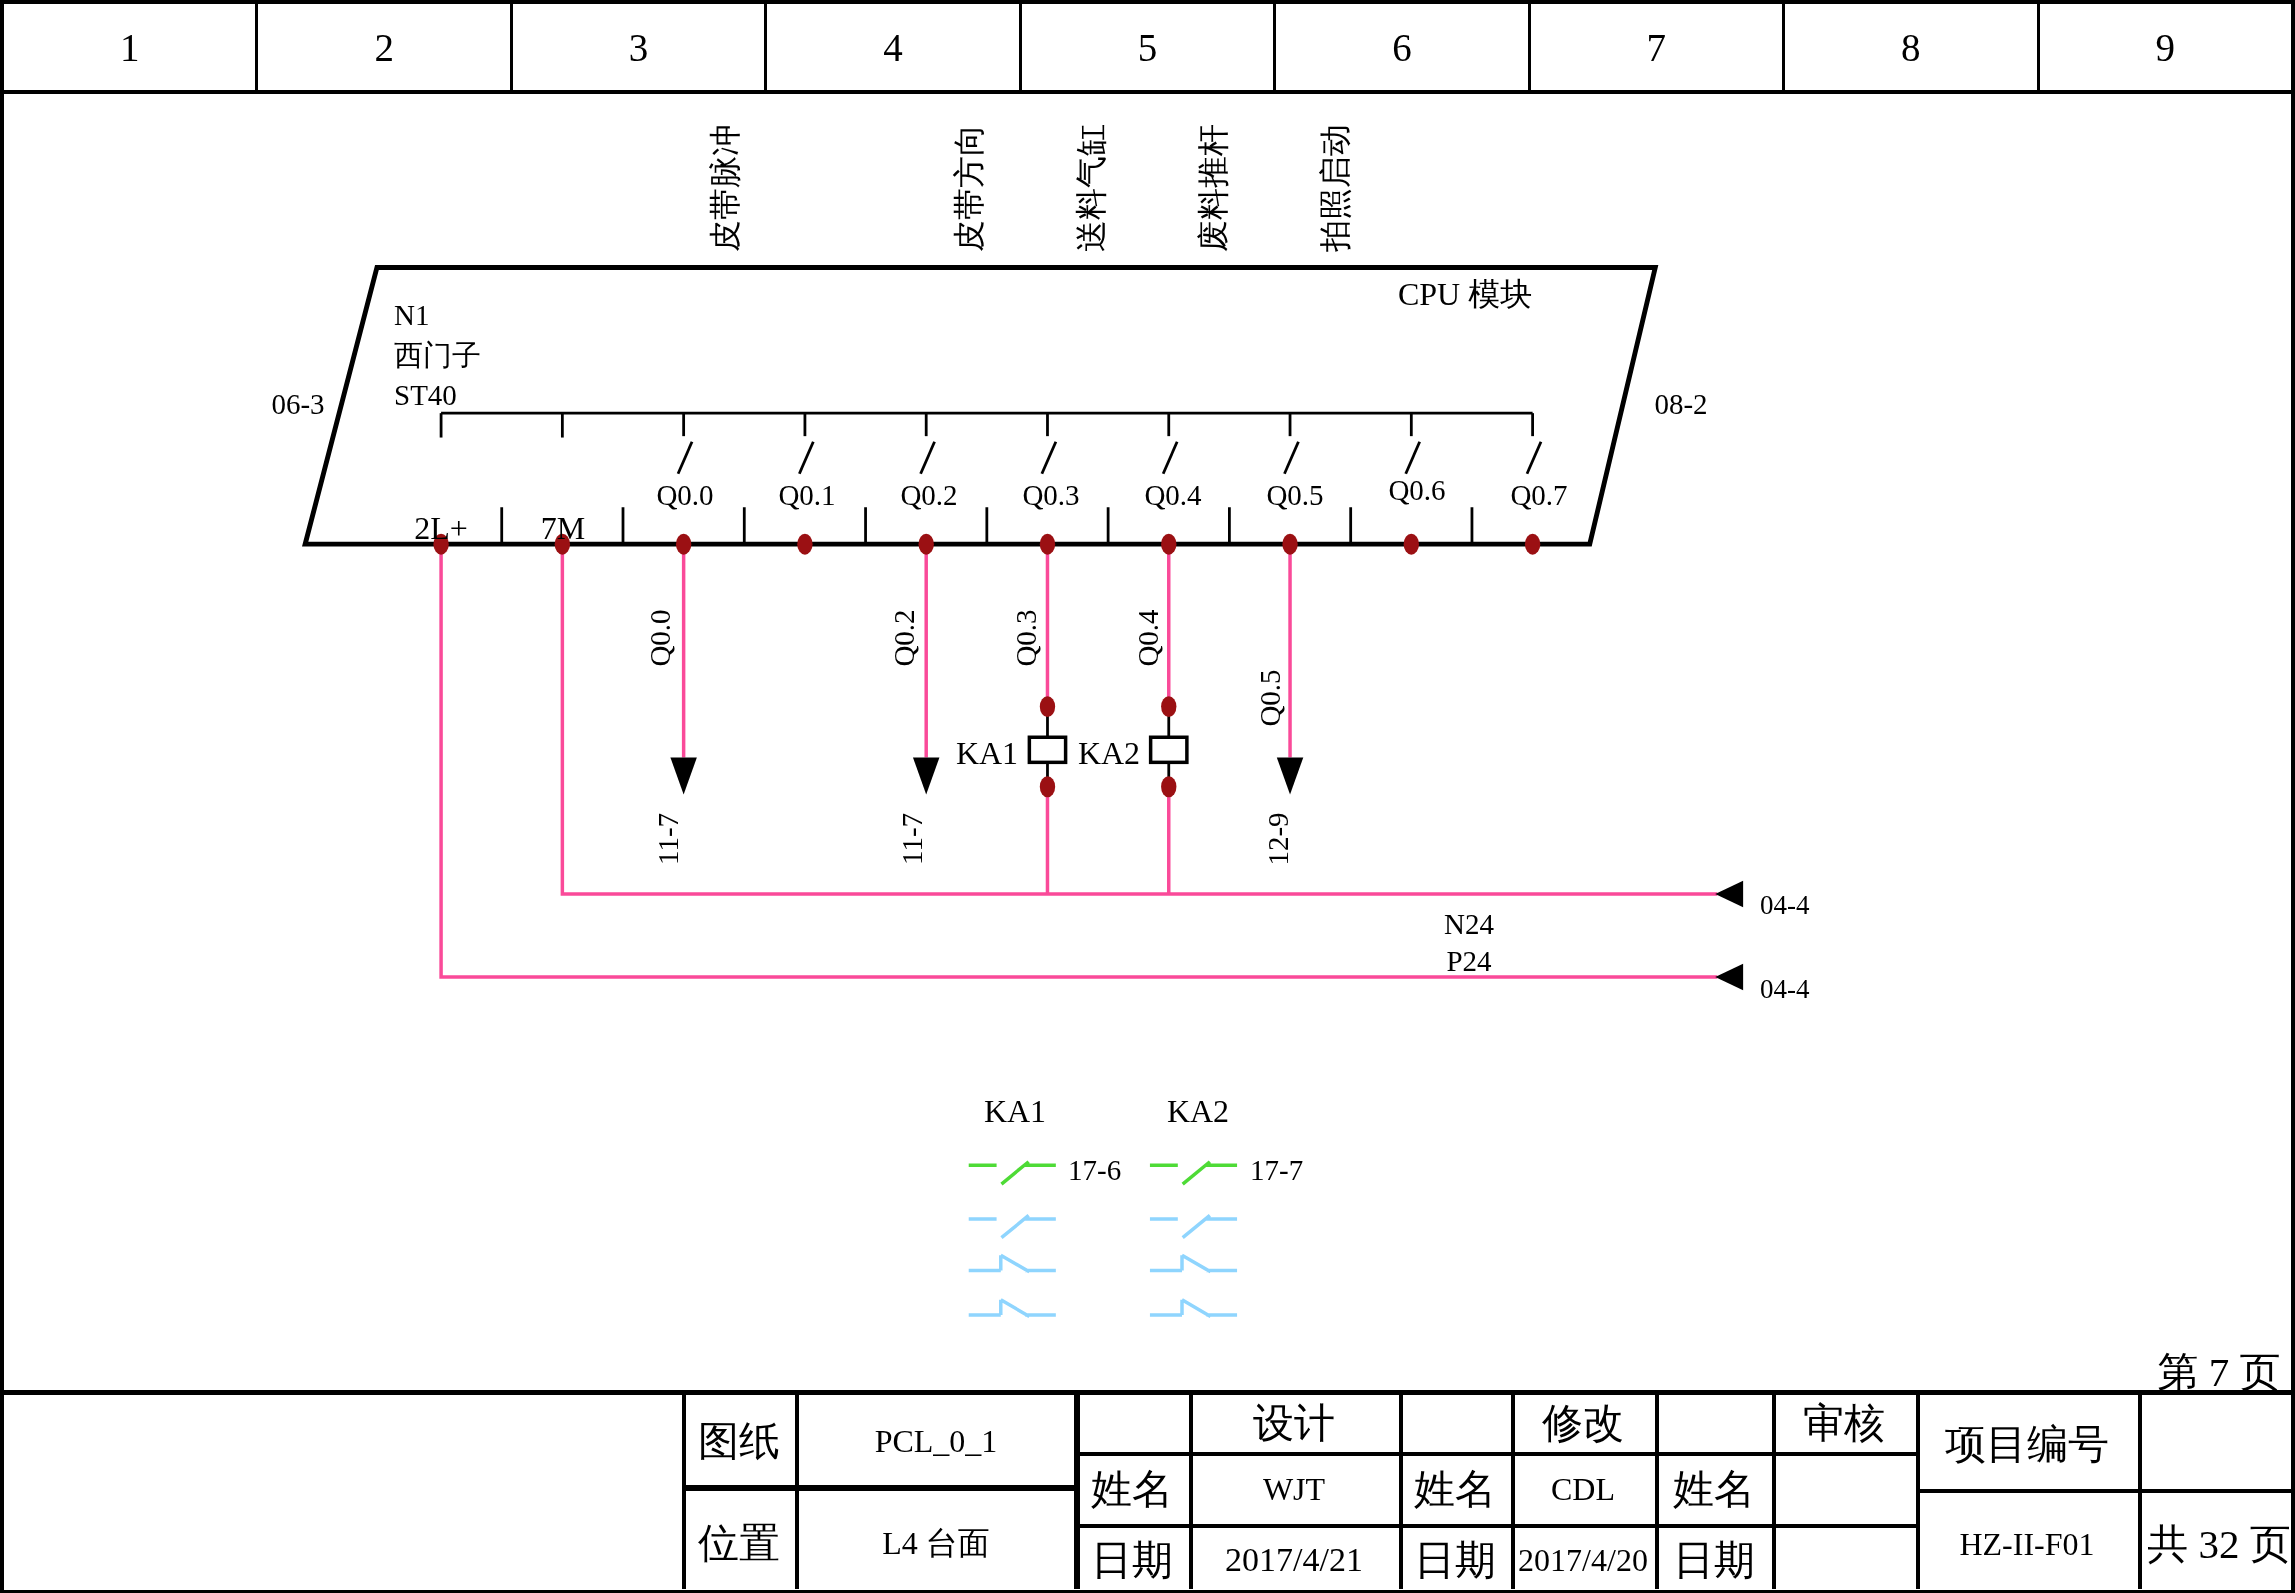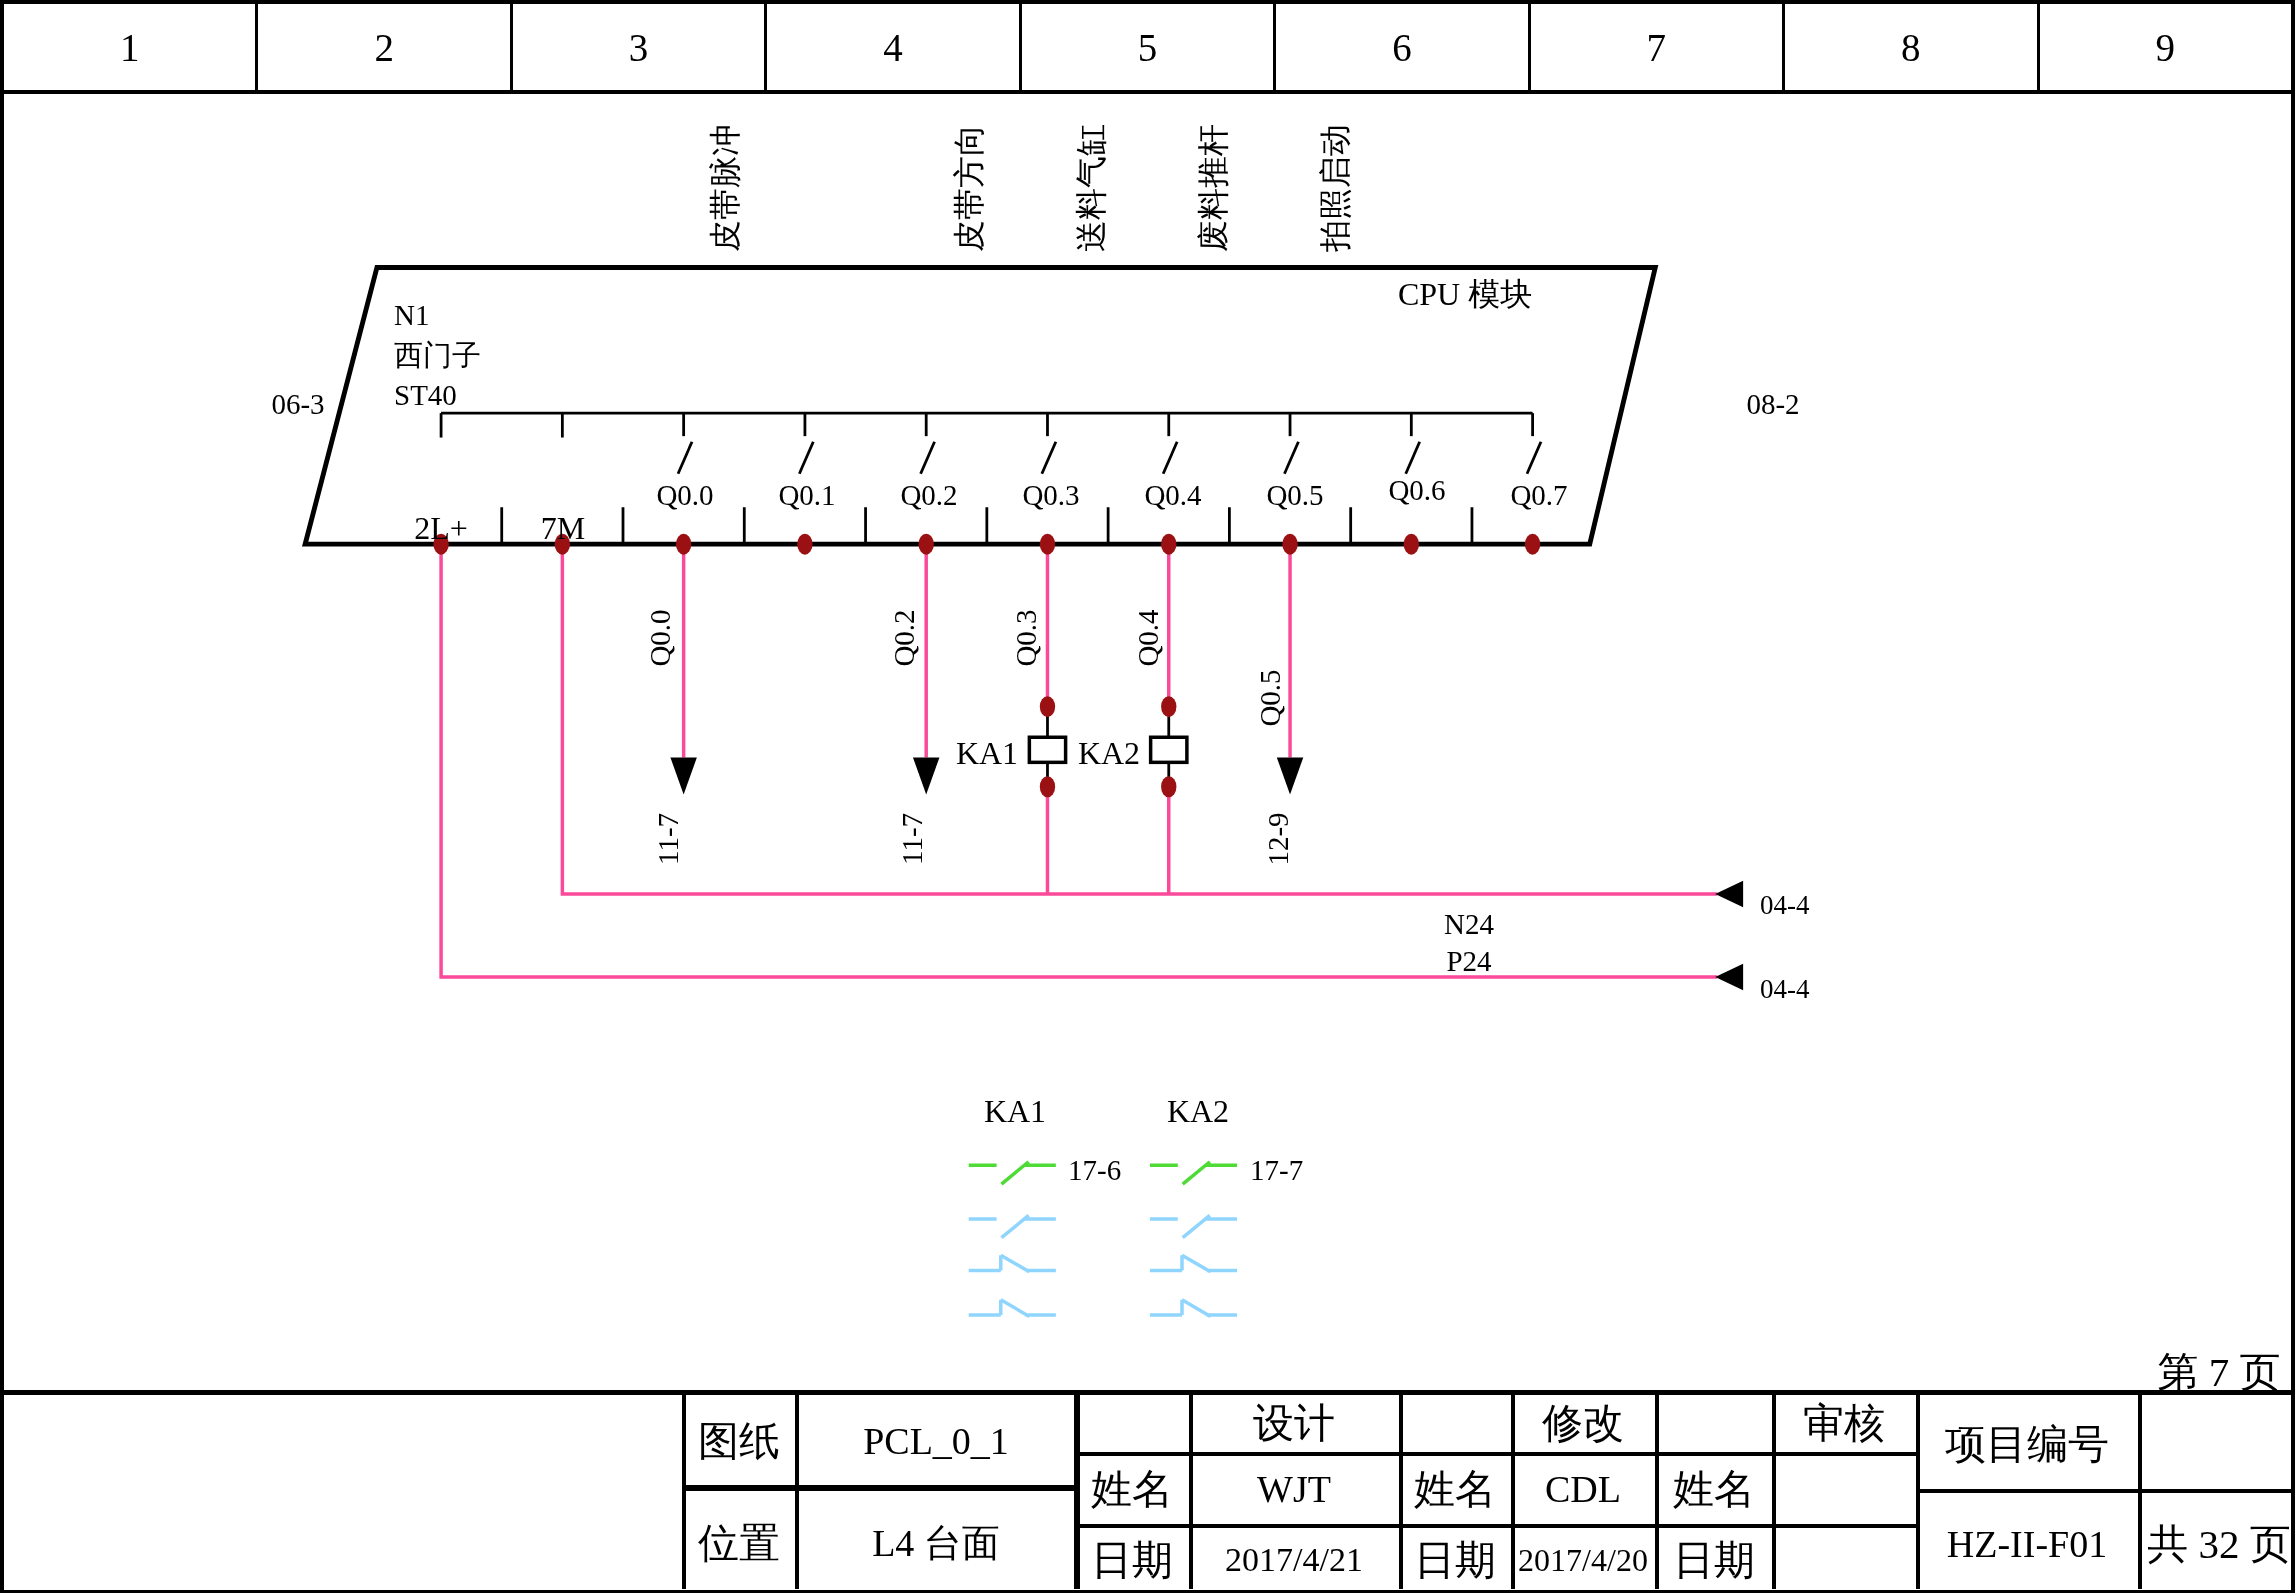--- a/index.html
+++ b/index.html
@@ -18,21 +18,21 @@
   .layer{position:absolute;left:0;top:0;width:2287px;height:1585px;}
   .wire{stroke:var(--c-wire,#fa4a99);}
   .dotf{fill:var(--c-dot,#9b1013);}
   .cgreen{stroke:var(--c-contact_used,#4edb36);}
   .cblue{stroke:var(--c-contact_unused,#8fd5fe);}
   
   .lbl{position:absolute;transform:translate(-50%,-50%);white-space:nowrap;line-height:1;}
   .la{transform:translate(0,-50%);}
   .rot{transform:translate(-50%,-50%) rotate(-90deg);}
   .f38{font-size:27px}.f42{font-size:29px}.f46{font-size:32px}
-  .f48{font-size:34px}.f54{font-size:38px}.f58{font-size:41px}
+  .f48{font-size:34px}.f54{font-size:32px}.f58{font-size:41px}
   
   .hl,.vl{position:absolute;background:#000;}
 </style>
 </head>
 <body>
 
 <div class="page">
 
   <div class="ruler">
     <div class="rcell">
@@ -156,21 +156,21 @@
       <path class="cblue" d="M1641 1817H1687M1687 1795V1817M1687 1795L1728 1819M1722 1817H1766"></path>
       <path class="cblue" d="M1641 1881H1687M1687 1859V1881M1687 1859L1728 1883M1722 1881H1766"></path>
     </g>
   </svg>
 
   <div class="lbl la f42" style="left:390px;top:311px">N1</div>
   <div class="lbl la f42" style="left:390px;top:351px">西门子</div>
   <div class="lbl la f42" style="left:390px;top:391px">ST40</div>
   <div class="lbl f46" style="left:1461px;top:290px">CPU 模块</div>
   <div class="lbl f42" style="left:294px;top:400px">06-3</div>
-  <div class="lbl f42" style="left:1769px;top:400px">08-2</div>
+  <div class="lbl f42" style="left:1677px;top:400px">08-2</div>
 
   <div class="lbl rot f46" style="left:721px;top:184px">皮带脉冲</div>
   <div class="lbl rot f46" style="left:965px;top:184px">皮带方向</div>
   <div class="lbl rot f46" style="left:1087px;top:184px">送料气缸</div>
   <div class="lbl rot f46" style="left:1209px;top:184px">废料推杆</div>
   <div class="lbl rot f46" style="left:1331px;top:184px">拍照启动</div>
 
   <div class="lbl f46" style="left:437px;top:524px">2L+</div>
   <div class="lbl f46" style="left:559px;top:524px">7M</div>
   <div class="lbl f42" style="left:681px;top:491px">Q0.0</div>

